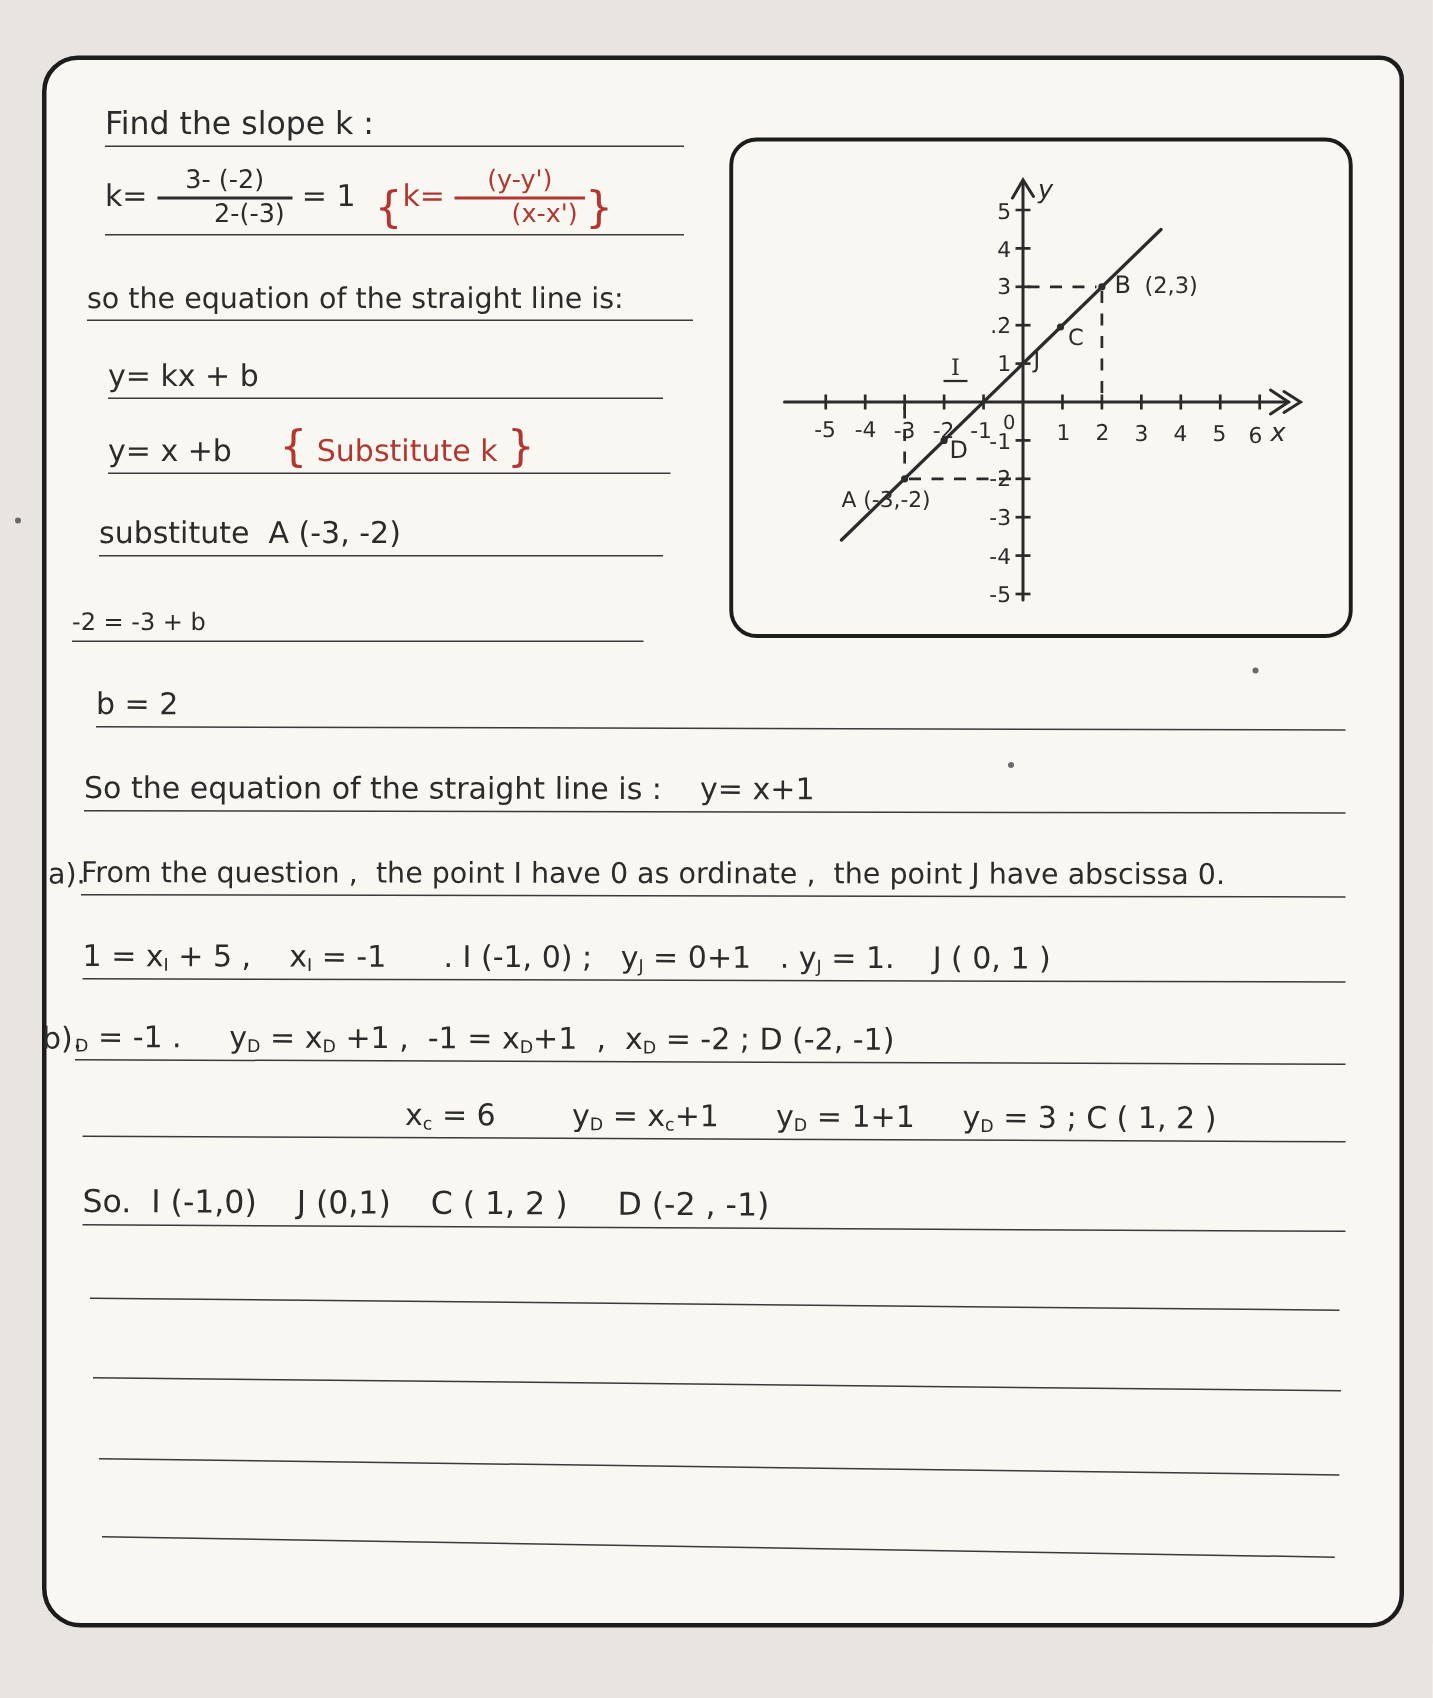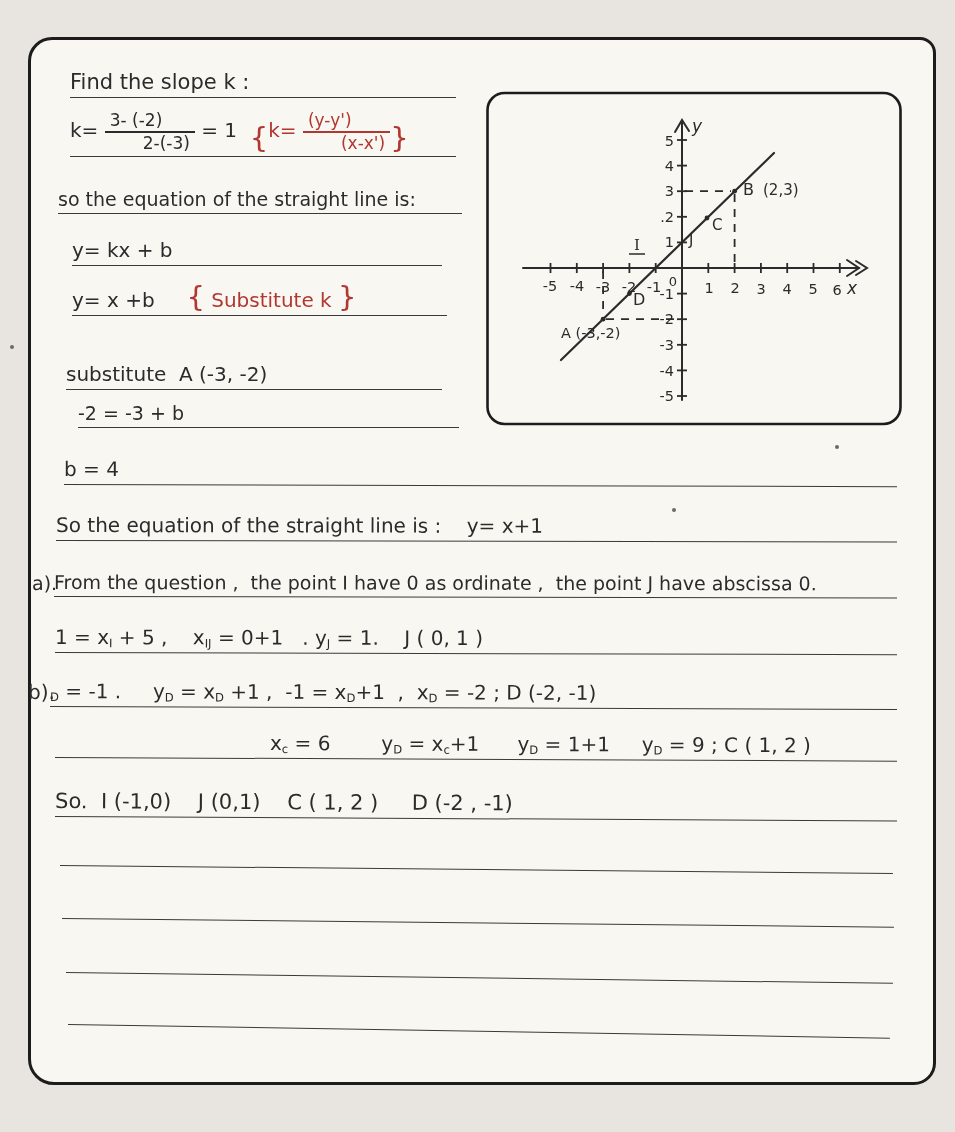--- a/index.html
+++ b/index.html
@@ -10,21 +10,21 @@
   .screen{position:relative;width:955px;height:1096px;background:var(--bg);overflow:hidden;text-decoration:underline;}
   .paper{position:absolute;left:28px;top:37px;width:902px;height:1042px;background:var(--paper);
          border:3px solid #1c1c1c;border-radius:24px 16px 22px 26px;}
   .hwline{position:absolute;display:flex;align-items:flex-end;border-bottom:1.7px solid var(--rule);
           padding-bottom:3px;white-space:pre;color:var(--ink);transform-origin:left bottom;}
   .hwline span{display:block;}
   .sub{font-size:0.58em;align-self:flex-end;margin-bottom:-1px;}
   .red{color:var(--red);}
   .brace{font-size:29px;line-height:.75;margin-bottom:3px;}
   .raise{margin-bottom:11px;}
-  .frac{display:flex;flex-direction:column;align-items:center;font-size:17px;}
+  .frac{display:flex;flex-direction:column;align-items:center;font-size:17px;text-align:center;}
   .frac .num{border-bottom:2px solid currentColor;padding:0 5px 1px;}
   .frac .den{padding:0 5px;margin-left:33px;}
   .rule{position:absolute;height:0;border-top:1.7px solid var(--rule);transform-origin:left center;}
   .marker{position:absolute;left:-22px;bottom:2px;}
   .dot{position:absolute;width:4px;height:4px;border-radius:50%;background:#6a6a6a;}
   svg text{fill:var(--ink);font-family:"DejaVu Sans",sans-serif;}
   svg .serif{font-family:"DejaVu Serif",serif;}
 </style>
 </head>
 <body>
@@ -58,49 +58,49 @@
     <span>so the equation of the straight line is:</span>
   </div>
 
   <div class="hwline" style="top:273px;left:72px;width:375px;height:39px;font-size:20px;text-align:right;">
     <span>y= x +b     </span>
     <span class="red brace">{</span>
     <span class="red"> Substitute k </span>
     <span class="red brace">}</span>
   </div>
 
-  <div class="hwline" style="top:347px;left:66px;width:376px;height:39px;font-size:20px;">
+  <div class="hwline" style="top:328px;left:66px;width:376px;height:39px;font-size:20px;">
     <span>substitute  A (-3, -2)</span>
   </div>
 
-  <div class="hwline" style="top:386px;left:78px;width:381px;height:38px;font-size:19px;">
+  <div class="hwline" style="top:386px;left:48px;width:381px;height:38px;font-size:16px;">
     <span>-2 = -3 + b</span>
   </div>
 
   <div class="hwline" style="top:443px;left:64px;width:833px;height:38px;font-size:20px;transform:rotate(.15deg);">
-    <span>b = 4</span>
+    <span>b = 2</span>
   </div>
 
   <div class="hwline" style="top:498px;left:56px;width:841px;height:39px;font-size:20px;transform:rotate(.1deg);">
     <span>So the equation of the straight line is :    y= x+1</span>
   </div>
 
   <div class="hwline" style="top:555px;left:54px;width:843px;height:38px;font-size:19px;transform:rotate(.1deg);">
     <span class="marker">a).</span>
   <span>From the question ,  the point I have 0 as ordinate ,  the point J have abscissa 0.</span></div>
 
   <div class="hwline" style="top:610px;left:55px;width:842px;height:39px;font-size:20px;transform:rotate(.15deg);">
-  <span>1 = x</span><span class="sub">I</span><span> + 5 ,    x</span><span class="sub">I</span><span class="sub">J</span><span> = 0+1   . y</span><span class="sub">J</span><span> = 1.    J ( 0, 1 )</span></div>
+  <span>1 = x</span><span class="sub">I</span><span> + 5 ,    x</span><span class="sub">I</span><span> = -1      . I (-1, 0) ;   y</span><span class="sub">J</span><span> = 0+1   . y</span><span class="sub">J</span><span> = 1.    J ( 0, 1 )</span></div>
 
   <div class="hwline" style="top:664px;left:50px;width:847px;height:39px;font-size:20px;transform:rotate(.2deg);">
     <span class="marker">b).</span>
   <span class="sub">D</span><span> = -1 .     y</span><span class="sub">D</span><span> = x</span><span class="sub">D</span><span> +1 ,  -1 = x</span><span class="sub">D</span><span>+1  ,  x</span><span class="sub">D</span><span> = -2 ; D (-2, -1)</span></div>
 
   <div class="hwline" style="top:719px;left:55px;width:842px;height:39px;font-size:20px;padding-left:215px;box-sizing:border-box;transform:rotate(.25deg);">
-  <span>x</span><span class="sub">c</span><span> = 6        y</span><span class="sub">D</span><span> = x</span><span class="sub">c</span><span>+1      y</span><span class="sub">D</span><span> = 1+1     y</span><span class="sub">D</span><span> = 9 ; C ( 1, 2 )</span></div>
+  <span>x</span><span class="sub">c</span><span> = 6        y</span><span class="sub">D</span><span> = x</span><span class="sub">c</span><span>+1      y</span><span class="sub">D</span><span> = 1+1     y</span><span class="sub">D</span><span> = 3 ; C ( 1, 2 )</span></div>
 
   <div class="hwline" style="top:773px;left:55px;width:842px;height:40px;font-size:21px;transform:rotate(.3deg);">
     <span>So.  I (-1,0)    J (0,1)    C ( 1, 2 )     D (-2 , -1)</span>
   </div>
 
   <div class="rule" style="top:865px;left:60px;width:833px;transform:rotate(.55deg);"></div>
   <div class="rule" style="top:918px;left:62px;width:832px;transform:rotate(.6deg);"></div>
   <div class="rule" style="top:972px;left:66px;width:827px;transform:rotate(.75deg);"></div>
   <div class="rule" style="top:1024px;left:68px;width:822px;transform:rotate(.95deg);"></div>
 

